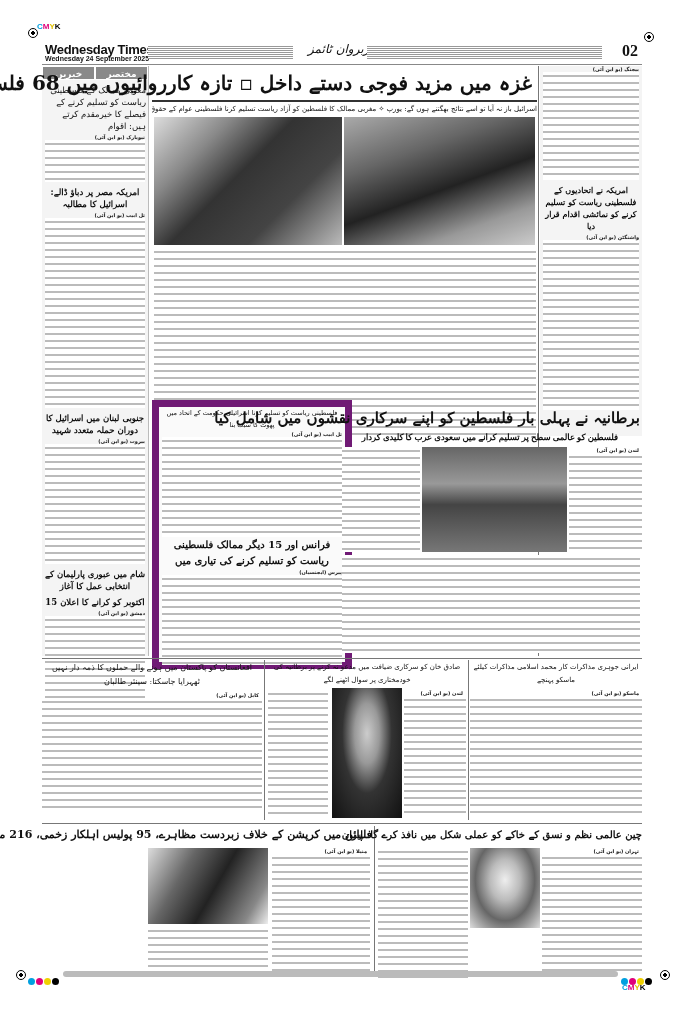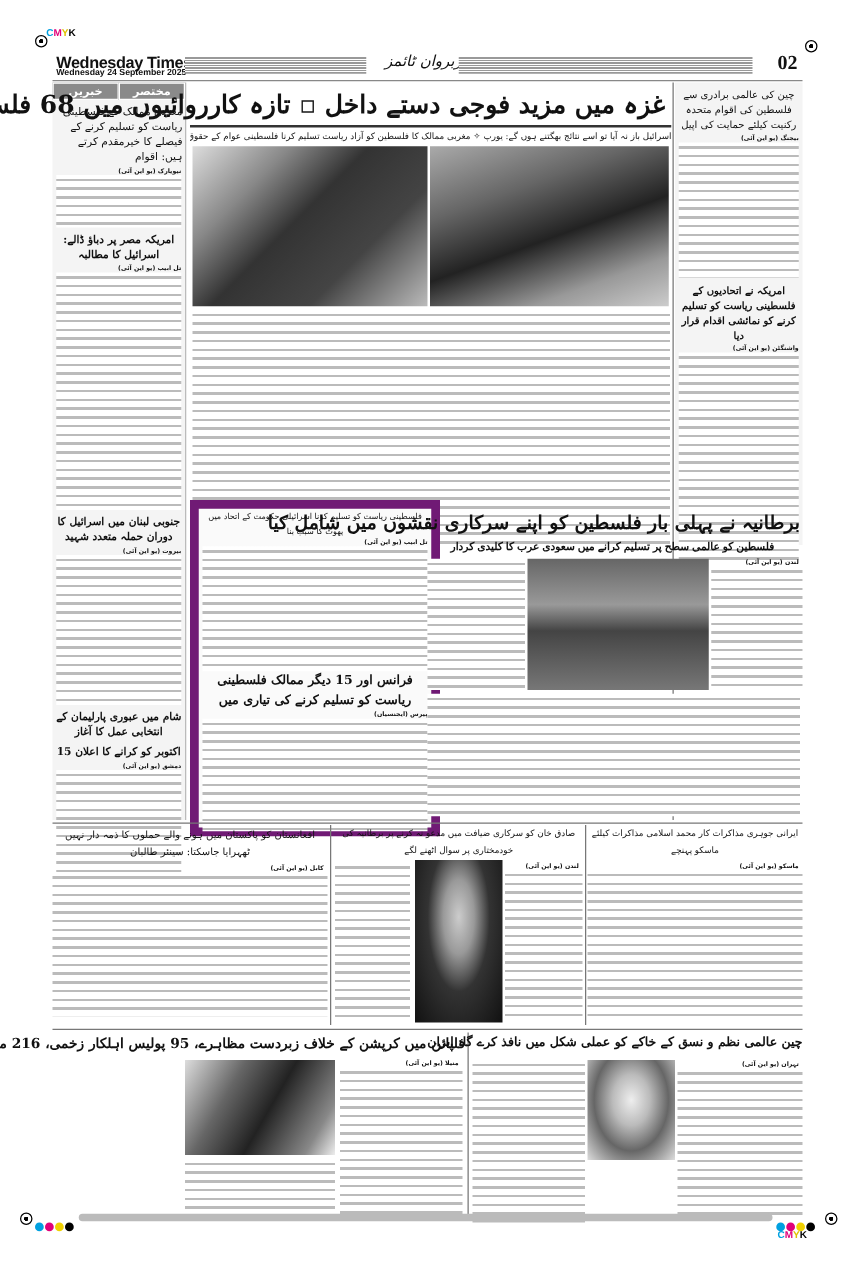--- a/index.html
+++ b/index.html
@@ -19,21 +19,21 @@
   .sidebar{position:absolute;left:0;top:26px;width:106px;height:590px;background:#f4f4f4;border-right:1px solid #bbb;}
   .tabs{display:flex;height:14px;}
   .tab{flex:1;background:#8a8a8a;color:#fff;font-size:9px;text-align:center;line-height:14px;font-weight:bold;border:1px solid #fff;}
   .sb-head{font-size:8.5px;text-align:center;margin:4px 2px 2px;line-height:12px;font-family:"DejaVu Serif",serif;}
   .fill-lines{background:repeating-linear-gradient(#fff 0,#fff 3px,#bbb 3px,#bbb 5px,#fff 5px,#fff 7px);}
   .headline{position:absolute;direction:rtl;text-align:center;font-family:"DejaVu Serif",serif;font-weight:bold;white-space:nowrap;}
   .photo{position:absolute;background:#555;overflow:hidden;}
   .col{position:absolute;}
   .rule-v{position:absolute;width:1px;background:#777;}
   .rule-h{position:absolute;height:1px;background:#777;}
-  .bold-sub{position:absolute;direction:rtl;font-family:Liberation Sans, sans-serif;font-weight:bold;white-space:nowrap;}
+  .bold-sub{position:absolute;direction:rtl;font-family:Liberation Serif, serif;font-weight:bold;white-space:nowrap;}
   .byline{font-size:5px;font-weight:bold;direction:rtl;text-align:right;padding:0 3px;}
   .dot{display:inline-block;width:7px;height:7px;border-radius:50%;margin-right:1px;}
 </style>
 </head>
 <body>
 
 <div class="reg" style="left:28px;top:28px"></div>
 <div class="reg" style="left:644px;top:32px"></div>
 <div class="cmyk-label" style="left:37px;top:22px"><span class="c">C</span><span class="m">M</span><span class="y">Y</span><span class="k">K</span></div>
 
@@ -70,21 +70,20 @@
 
   <div class="headline" style="left:110px;top:28px;width:380px;font-size:20px;line-height:30px">غزہ میں مزید فوجی دستے داخل ▫ تازہ کارروائیوں میں 68 فلسطینی شہید</div>
   <div class="rule-h" style="left:110px;top:60px;width:385px;height:2px;background:#333"></div>
   <div class="headline" style="left:110px;top:63px;width:385px;font-size:7px;font-weight:normal;line-height:12px;overflow:hidden">اسرائیل باز نہ آیا تو اسے نتائج بھگتنے ہوں گے: یورپ ✧ مغربی ممالک کا فلسطین کو آزاد ریاست تسلیم کرنا فلسطینی عوام کے حقوق کی فتح: حماس</div>
   <div class="photo" style="left:112px;top:77px;width:188px;height:128px;background:linear-gradient(135deg,#ddd 0%,#888 25%,#333 45%,#444 70%,#bbb 100%)"></div>
   <div class="photo" style="left:302px;top:77px;width:191px;height:128px;background:linear-gradient(160deg,#aaa 0%,#666 30%,#222 55%,#999 80%,#ccc 100%)"></div>
   <div class="fill-lines abs" style="left:112px;top:208px;width:382px;height:188px"></div>
 
   <div class="rule-v" style="left:496px;top:26px;height:590px"></div>
   <div class="col" style="left:498px;top:26px;width:102px;background:#f4f4f4;height:370px">
-    <div class="sb-head" style="font-size:8px">چین کی عالمی برادری سے فلسطین کی اقوام متحدہ رکنیت کیلئے حمایت کی اپیل</div>
     <div class="byline">بیجنگ (یو این آئی)</div>
     <div class="fill-lines" style="height:108px;margin:0 3px"></div>
     <div class="sb-head" style="font-size:8px;font-weight:bold">امریکہ نے اتحادیوں کے فلسطینی ریاست کو تسلیم کرنے کو نمائشی اقدام قرار دیا</div>
     <div class="byline">واشنگٹن (یو این آئی)</div>
     <div class="fill-lines" style="height:170px;margin:0 3px"></div>
   </div>
 
   <div class="col" style="left:110px;top:360px;width:186px;height:255px;border:7px solid #701a75;background:#fafafa">
     <div class="headline" style="position:relative;font-size:6.5px;font-weight:normal;line-height:12px;white-space:normal">فلسطینی ریاست کو تسلیم کرنا اسرائیلی حکومت کے اتحاد میں پھوٹ کا سبب بنا</div>
     <div class="byline">تل ابیب (یو این آئی)</div>

